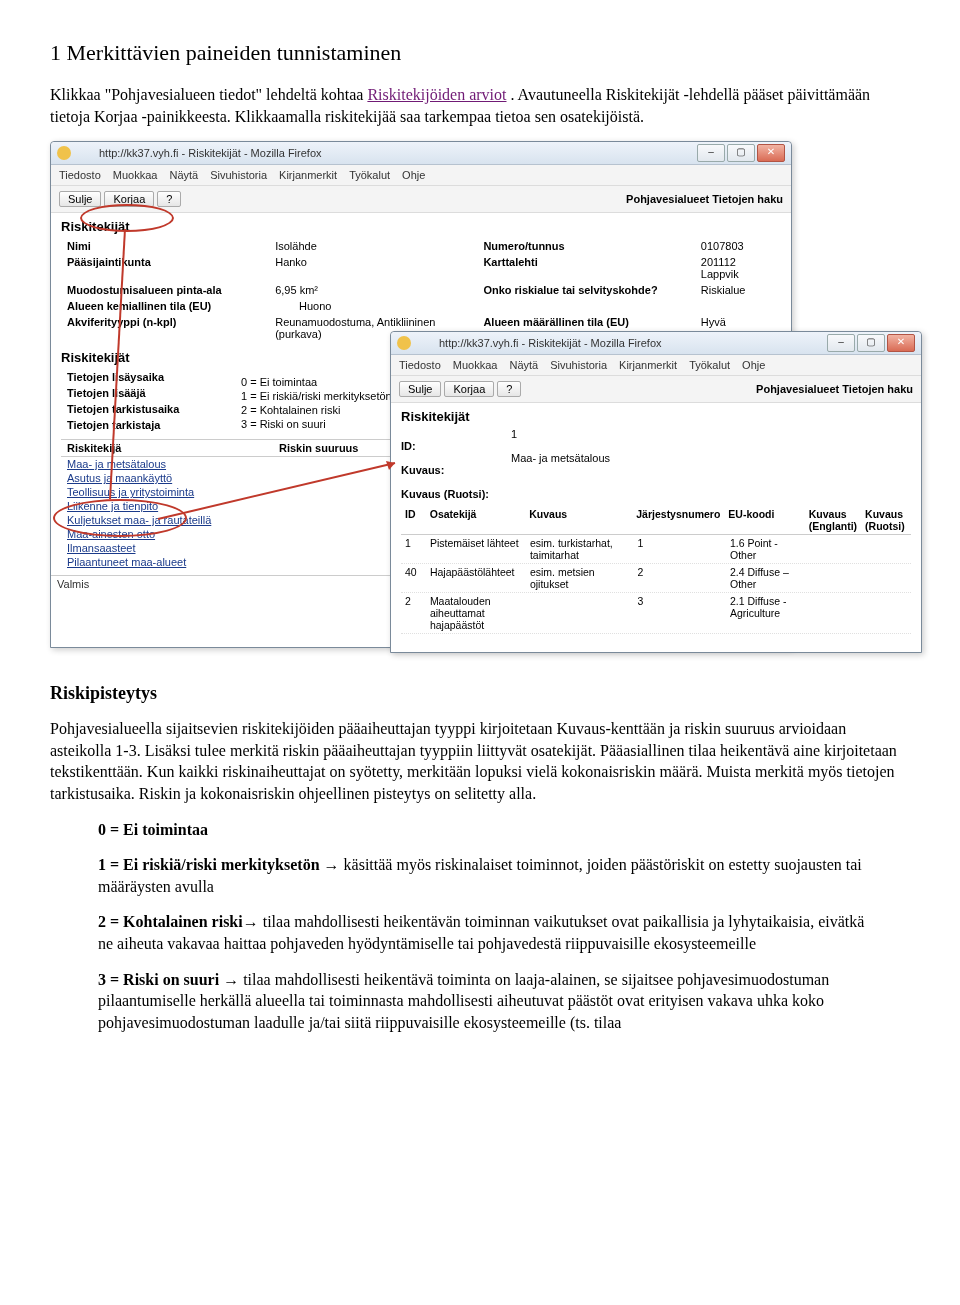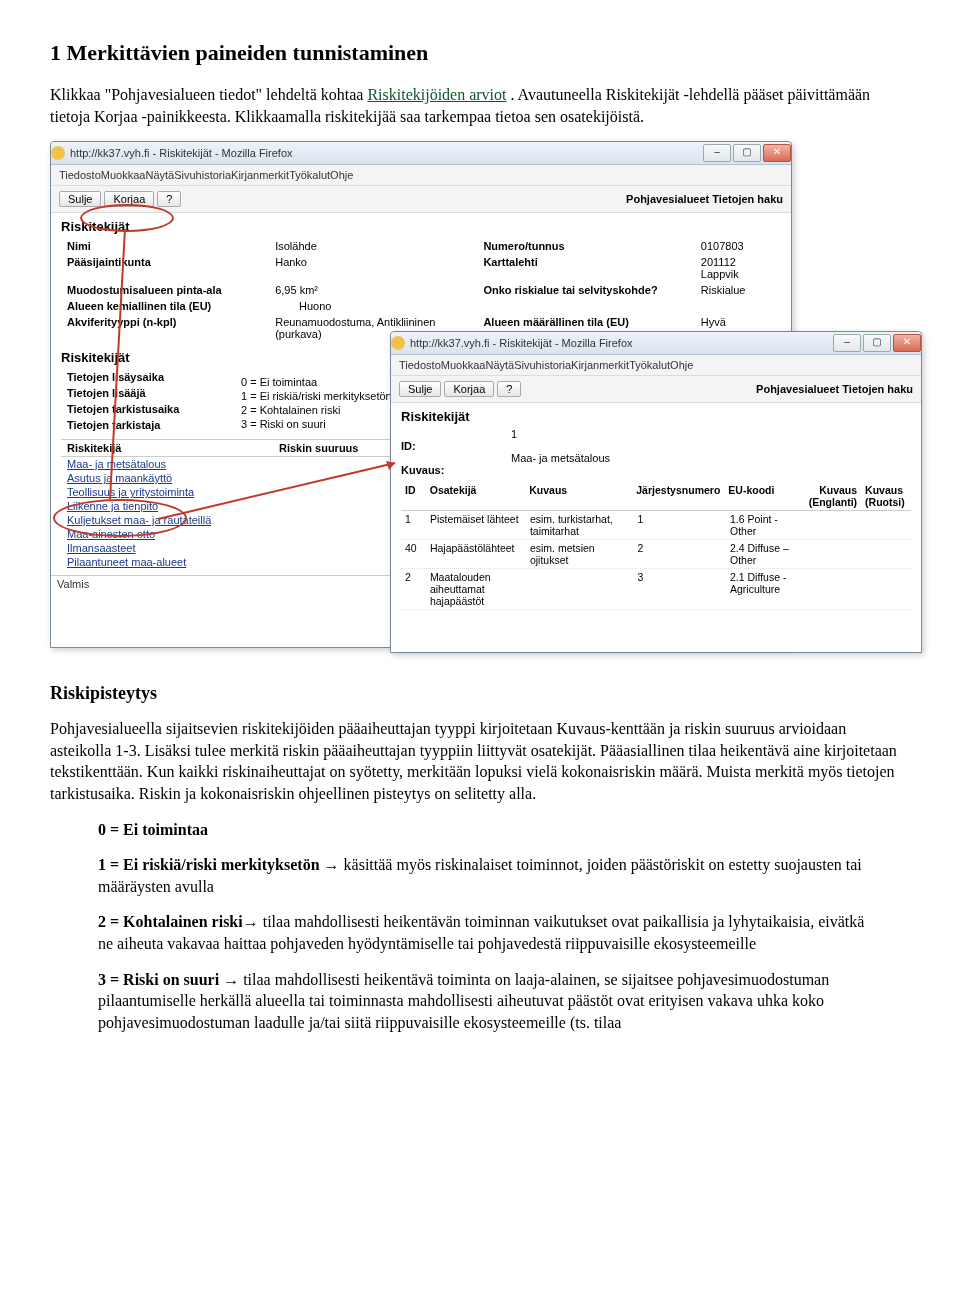--- a/index.html
+++ b/index.html
@@ -7,34 +7,34 @@
     background: #fff;
     margin: 0;
     padding: 40px 50px;
     font-size: 16px;
     color: #000;
     width: 960px;
     box-sizing: border-box;
   }
   h1 {
     font-size: 22px;
-    font-weight: bold;
+    font-weight: normal;
     margin: 0 0 18px 0;
   }
   h2 {
     font-size: 18px;
     font-weight: bold;
     margin: 22px 0 14px 0;
   }
   p {
     margin: 0 0 14px 0;
     line-height: 1.35;
   }
   .underline-link {
-    color: #14532d;
+    color: #701a75;
     text-decoration: underline;
   }
   .screenshot-area {
     position: relative;
     width: 870px;
     height: 520px;
     margin: 10px 0 20px 0;
   }
   
   .window {
@@ -45,22 +45,23 @@
     box-shadow: 2px 2px 6px rgba(0,0,0,0.2);
     font-family: Tahoma, Arial, sans-serif;
     font-size: 11px;
   }
   .window .titlebar {
     height: 22px;
     background: linear-gradient(#eef3fa, #d8e3ef);
     border-bottom: 1px solid #b6c2cf;
     display: flex;
     align-items: center;
-    padding: 0 0;
+    padding: 0 6px;
     border-radius: 4px 4px 0 0;
+    gap: 23px;
   }
   .titlebar .favicon {
     width: 14px;
     height: 14px;
     background: #f0c24a;
     border-radius: 50%;
     margin-right: 5px;
   }
   .titlebar .title {
     flex: 1;
@@ -87,20 +88,21 @@
   .winbtn.close {
     background: linear-gradient(#f2b3a3,#d96b55);
     color: #fff;
     border-color: #b25444;
   }
   .menubar {
     height: 20px;
     background: #f4f4f4;
     border-bottom: 1px solid #dcdcdc;
     display: flex;
+    gap: 12px;
     padding: 0 8px;
     align-items: center;
     font-size: 11px;
     color: #333;
   }
   .menubar span { text-decoration: underline; text-decoration-color: transparent; }
   .toolbar {
     height: 26px;
     background: #f4f4f4;
     border-bottom: 1px solid #dcdcdc;
@@ -163,21 +165,21 @@
   .kv .k { font-weight:bold; width:110px;margin-top:12px; }
   .kv .v { flex:1; }
   .osa-head, .osa-row { display:flex; font-size:10.5px; }
   .osa-head { font-weight:bold; border-bottom:1px solid #ccc; margin-top:6px;}
   .osa-row { border-bottom:1px dotted #e0e0e0; }
   .c1{width:22px;padding:2px 4px;}
   .c2{width:120px;padding:2px 4px;}
   .c3{width:130px;padding:2px 4px;}
   .c4{width:110px;padding:2px 4px;}
   .c5{width:95px;padding:2px 4px;}
-  .c6{width:60px;padding:2px 4px;text-align:right;}
+  .c6{width:60px;padding:2px 4px;}
   .c7{width:55px;padding:2px 4px;}
 
   .indent-block { margin-left: 48px; margin-right: 30px; }
   .arrow { font-family: Arial, sans-serif; }
 </style>
 </head>
 <body>
 
 <h1>1 Merkittävien paineiden tunnistaminen</h1>
 
@@ -313,20 +315,24 @@
     <div class="content">
       <div class="section-title">Riskitekijät</div>
       <div class="kv">
           <div class="k">ID:</div>
           <div class="v">1</div>
         </div>
       <div class="kv">
           <div class="k">Kuvaus:</div>
           <div class="v">Maa- ja metsätalous</div>
         </div>
+      <div class="kv">
+          <div class="k">Kuvaus (Ruotsi):</div>
+          <div class="v"></div>
+        </div>
 
       <div class="osa-head">
         <div class="c1">ID</div>
         <div class="c2">Osatekijä</div>
         <div class="c3">Kuvaus</div>
         <div class="c4">Järjestysnumero</div>
         <div class="c5">EU-koodi</div>
         <div class="c6">Kuvaus (Englanti)</div>
         <div class="c7">Kuvaus (Ruotsi)</div>
       </div>

